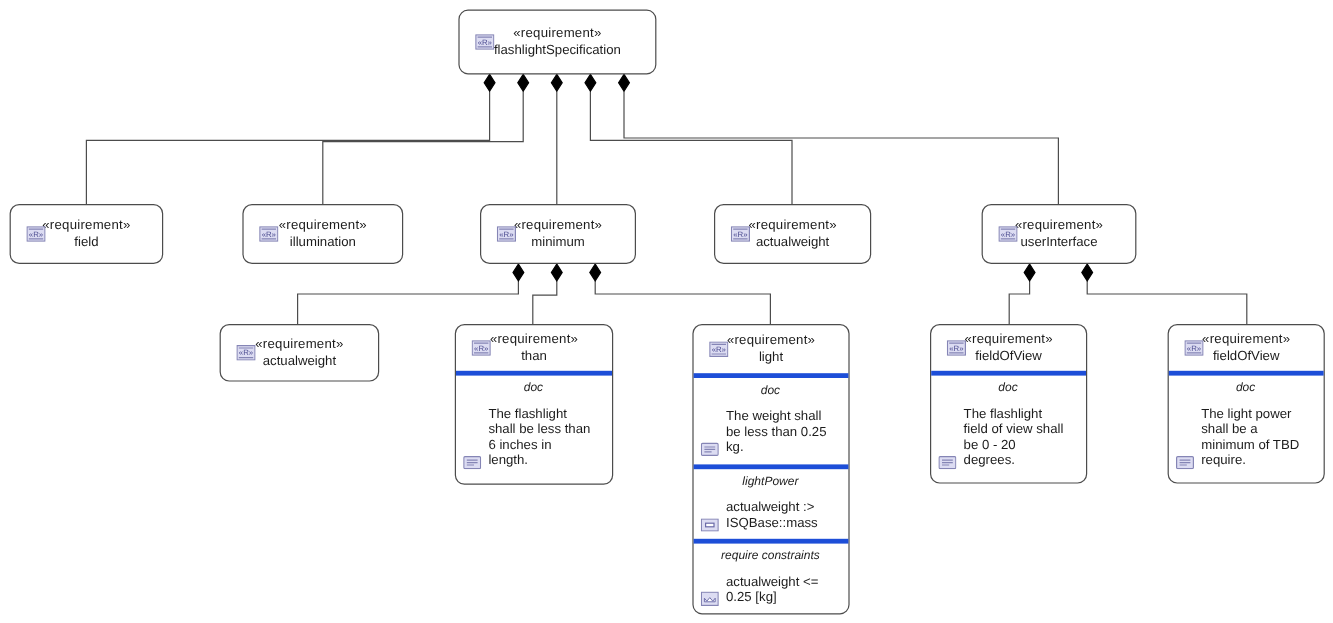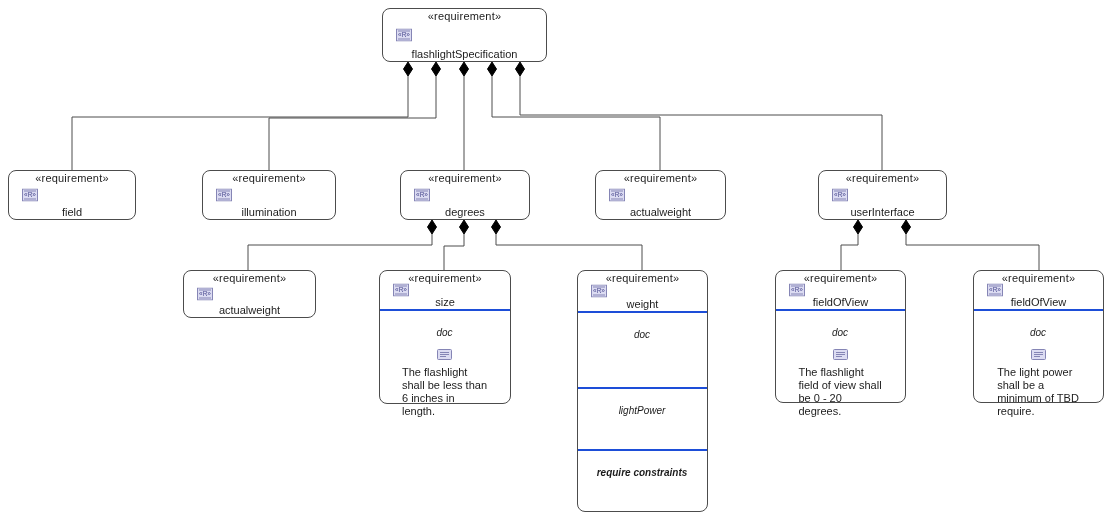--- a/index.html
+++ b/index.html
@@ -12,29 +12,29 @@
   .edges path.edge { fill:none; stroke:#4c4c4c; stroke-width:1; }
   .edges polygon.diamond { fill:#000000; stroke:#000000; }
 
   .node {
     position:absolute; z-index:1; box-sizing:border-box;
     background:#ffffff; border:1px solid #4c4c4c; border-radius:8px;
     display:flex; flex-direction:column;
   }
   .hdr {
     position:relative; flex:none;
-    display:flex; flex-direction:column; align-items:center; justify-content:space-between;
+    display:flex; flex-direction:column; align-items:center; justify-content:center;
     line-height:14px; font-size:11px;
   }
   .hdr .badge { position:absolute; left:13px; top:50%; transform:translateY(-50%); }
   .stereo { letter-spacing:0.2px; }
 
-  .comp { flex:none; box-sizing:border-box; border-top:2px solid #1d4ed8; padding:16px 7px 5px 6px; }
+  .comp { flex:none; box-sizing:border-box; border-top:4px solid #1d4ed8; padding:5px 7px 5px 6px; }
   .comp-label { text-align:center; font-style:italic; font-size:10px; line-height:12px; margin-bottom:9px; }
-  .comp-row { display:flex; align-items:center; gap:6px;flex-direction:column; }
+  .comp-row { display:flex; align-items:flex-end; gap:6px; }
   .comp-row svg { flex:none; }
   .comp-text { white-space:pre-line; font-size:11px; line-height:13px; }
 
   
   .n-flash   { left:382px; top:8px;   width:165px; height:54px; }
   .n-cost    { left:8px;   top:170px; width:128px; height:50px; }
   .n-ui      { left:202px; top:170px; width:134px; height:50px; }
   .n-phys    { left:400px; top:170px; width:130px; height:50px; }
   .n-rel     { left:595px; top:170px; width:131px; height:50px; }
   .n-illum   { left:818px; top:170px; width:129px; height:50px; }
@@ -44,21 +44,21 @@
   .n-fov     { left:775px; top:270px; width:131px; height:133px; }
   .n-light   { left:973px; top:270px; width:131px; height:133px; }
 
   .n-flash .hdr, .n-cost .hdr, .n-ui .hdr, .n-phys .hdr, .n-rel .hdr,
   .n-illum .hdr, .n-port .hdr { height:100%; }
   .n-size .hdr, .n-fov .hdr, .n-light .hdr { height:38px; }
   .n-weight .hdr { height:40px; }
   .n-size .comp, .n-fov .comp, .n-light .comp { flex:1 1 auto; }
   .n-weight .comp-doc { height:76px; }
   .n-weight .comp-attr { height:62px; }
-  .n-weight .comp-con { height:64px;font-weight:bold; }
+  .n-weight .comp-con { height:64px; }
 </style>
 </head>
 <body>
 
 <div class="canvas">
 
   <svg class="edges" width="1111" height="519">
 
     <path class="edge" d="M408 76 V117 H72 V170"></path>
     <path class="edge" d="M436 76 V118 H269 V170"></path>
@@ -126,21 +126,21 @@
 
   <div class="node n-phys">
     <div class="hdr">
       <svg class="badge" width="16" height="13" viewBox="0 0 16 13">
         <rect x="0.5" y="0.5" width="15" height="12" fill="#dcdcf2" stroke="#8585b5"></rect>
         <line x1="2" y1="2.5" x2="14" y2="2.5" stroke="#8585b5"></line>
         <line x1="2" y1="10.5" x2="14" y2="10.5" stroke="#8585b5"></line>
         <text x="8" y="8.6" text-anchor="middle" font-size="6.5" fill="#4a4a8f">«R»</text>
       </svg>
       <span class="stereo">«requirement»</span>
-      <span>degrees</span>
+      <span>minimum</span>
     </div>
   </div>
 
   <div class="node n-rel">
     <div class="hdr">
       <svg class="badge" width="16" height="13" viewBox="0 0 16 13">
         <rect x="0.5" y="0.5" width="15" height="12" fill="#dcdcf2" stroke="#8585b5"></rect>
         <line x1="2" y1="2.5" x2="14" y2="2.5" stroke="#8585b5"></line>
         <line x1="2" y1="10.5" x2="14" y2="10.5" stroke="#8585b5"></line>
         <text x="8" y="8.6" text-anchor="middle" font-size="6.5" fill="#4a4a8f">«R»</text>
@@ -178,21 +178,21 @@
 
   <div class="node n-size">
     <div class="hdr">
       <svg class="badge" width="16" height="13" viewBox="0 0 16 13">
         <rect x="0.5" y="0.5" width="15" height="12" fill="#dcdcf2" stroke="#8585b5"></rect>
         <line x1="2" y1="2.5" x2="14" y2="2.5" stroke="#8585b5"></line>
         <line x1="2" y1="10.5" x2="14" y2="10.5" stroke="#8585b5"></line>
         <text x="8" y="8.6" text-anchor="middle" font-size="6.5" fill="#4a4a8f">«R»</text>
       </svg>
       <span class="stereo">«requirement»</span>
-      <span>size</span>
+      <span>than</span>
     </div>
     <div class="comp">
       <div class="comp-label">doc</div>
       <div class="comp-row">
         <svg width="15" height="12" viewBox="0 0 15 12">
           <rect x="0.5" y="1.5" width="14" height="10" rx="1" fill="#dcdcf2" stroke="#8585b5"></rect>
           <path d="M3 4.5 H12 M3 6.5 H12 M3 8.5 H9" stroke="#8585b5" fill="none"></path>
         </svg>
         <div class="comp-text">The flashlight
 shall be less than
@@ -204,30 +204,55 @@
 
   <div class="node n-weight">
     <div class="hdr">
       <svg class="badge" width="16" height="13" viewBox="0 0 16 13">
         <rect x="0.5" y="0.5" width="15" height="12" fill="#dcdcf2" stroke="#8585b5"></rect>
         <line x1="2" y1="2.5" x2="14" y2="2.5" stroke="#8585b5"></line>
         <line x1="2" y1="10.5" x2="14" y2="10.5" stroke="#8585b5"></line>
         <text x="8" y="8.6" text-anchor="middle" font-size="6.5" fill="#4a4a8f">«R»</text>
       </svg>
       <span class="stereo">«requirement»</span>
-      <span>weight</span>
+      <span>light</span>
     </div>
     <div class="comp comp-doc">
       <div class="comp-label">doc</div>
+      <div class="comp-row">
+        <svg width="15" height="12" viewBox="0 0 15 12">
+          <rect x="0.5" y="1.5" width="14" height="10" rx="1" fill="#dcdcf2" stroke="#8585b5"></rect>
+          <path d="M3 4.5 H12 M3 6.5 H12 M3 8.5 H9" stroke="#8585b5" fill="none"></path>
+        </svg>
+        <div class="comp-text">The weight shall
+be less than 0.25
+kg.</div>
+      </div>
     </div>
     <div class="comp comp-attr">
       <div class="comp-label">lightPower</div>
+      <div class="comp-row">
+        <svg width="15" height="11" viewBox="0 0 15 11">
+          <rect x="0.5" y="0.5" width="14" height="10" fill="#dcdcf2" stroke="#8585b5"></rect>
+          <rect x="4" y="4" width="7" height="3" fill="#ffffff" stroke="#6b6ba8"></rect>
+        </svg>
+        <div class="comp-text">actualweight :&gt;
+ISQBase::mass</div>
+      </div>
     </div>
     <div class="comp comp-con">
       <div class="comp-label">require constraints</div>
+      <div class="comp-row">
+        <svg width="15" height="12" viewBox="0 0 15 12">
+          <rect x="0.5" y="0.5" width="14" height="11" fill="#dcdcf2" stroke="#8585b5"></rect>
+          <path d="M3 8.5 V5.5 L5 8 L7.5 5 L10 8 L12 5.5 V8.5 Z" fill="#ffffff" stroke="#6b6ba8" stroke-width="0.8"></path>
+        </svg>
+        <div class="comp-text">actualweight &lt;=
+0.25 [kg]</div>
+      </div>
     </div>
   </div>
 
   <div class="node n-fov">
     <div class="hdr">
       <svg class="badge" width="16" height="13" viewBox="0 0 16 13">
         <rect x="0.5" y="0.5" width="15" height="12" fill="#dcdcf2" stroke="#8585b5"></rect>
         <line x1="2" y1="2.5" x2="14" y2="2.5" stroke="#8585b5"></line>
         <line x1="2" y1="10.5" x2="14" y2="10.5" stroke="#8585b5"></line>
         <text x="8" y="8.6" text-anchor="middle" font-size="6.5" fill="#4a4a8f">«R»</text>

